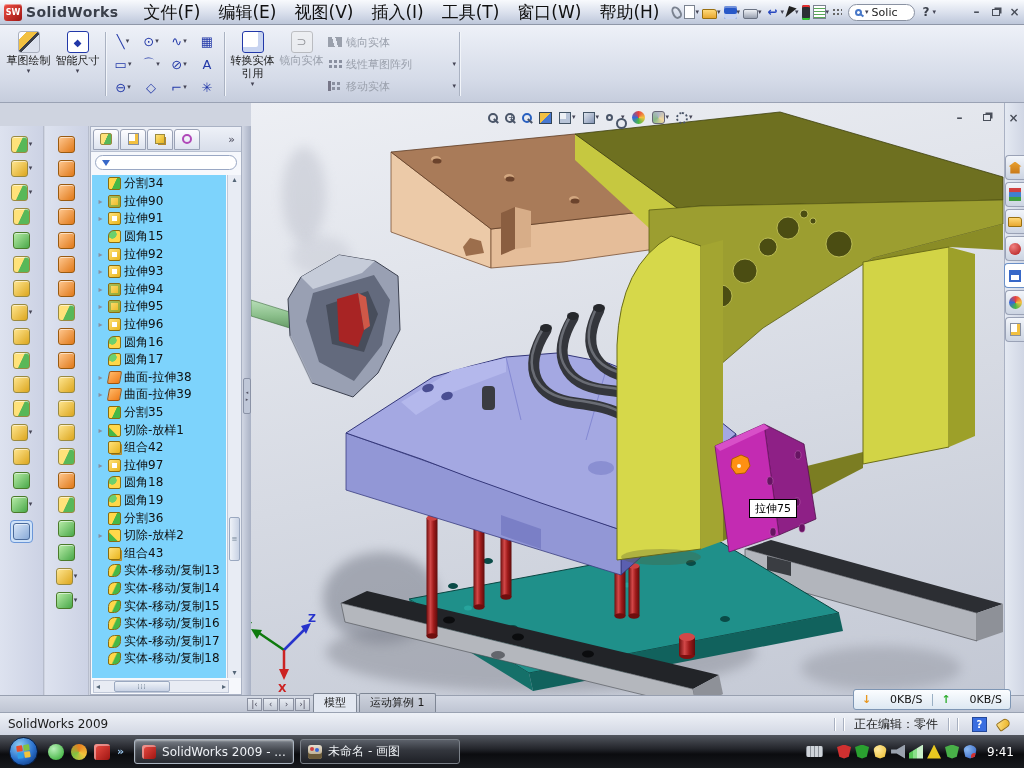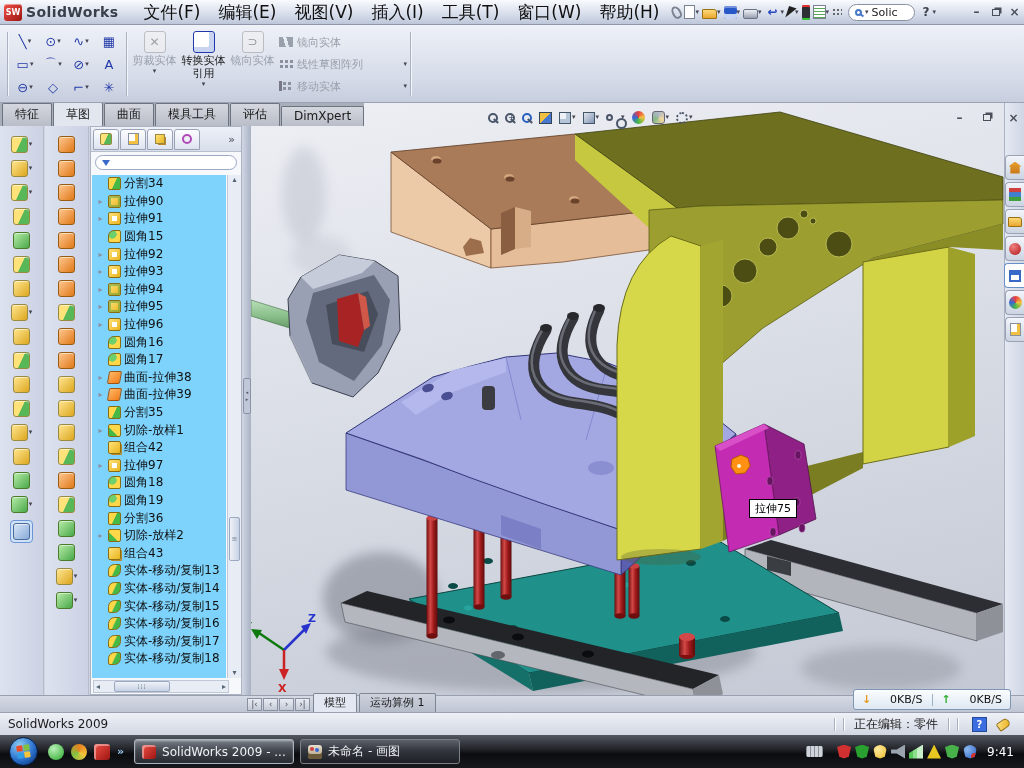--- a/index.html
+++ b/index.html
@@ -265,20 +265,34 @@
       <b class="caret on"></b>
     <span style="flex:1"></span>
     <span class="winbtn">–</span>
     <span class="winbtn">
         <i class="rest"></i>
       </span>
     <span class="winbtn">×</span>
   </div>
 
   <div id="ribbon" class="abs">
+    <div style="display:flex">
+
+        <div class="rbtn">
+          <span class="ric k-sketch-icon"></span>
+          <span>草图绘制</span>
+          <b class="caret on"></b>
+        </div>
+
+        <div class="rbtn">
+          <span class="ric k-smart-dimension-icon"></span>
+          <span>智能尺寸</span>
+          <b class="caret on"></b>
+        </div>
+      </div>
     <div class="rsep"></div>
     <div class="sgrid">
 
     <span class="gcell">
           <span>╲</span>
           <b class="caret on"></b>
         </span>
         <span class="gcell">
           <span>⊙</span>
           <b class="caret on"></b>
@@ -316,25 +330,20 @@
           <span>⌐</span>
           <b class="caret on"></b>
         </span>
         <span class="gcell">
           <span>✳</span>
         </span>
       </div>
     <div class="rsep"></div>
     <div style="display:flex">
 
-        <div class="rbtn dis">
-          <span class="ric k-trim-entities-icon"></span>
-          <span>剪裁实体</span>
-          <b class="caret on"></b>
-        </div>
 
         <div class="rbtn">
           <span class="ric k-convert-entities-icon"></span>
           <span>转换实体引用</span>
           <b class="caret on"></b>
         </div>
 
         <div class="rbtn dis">
           <span class="ric k-offset-entities-icon"></span>
           <span>镜向实体</span>
@@ -358,29 +367,20 @@
         <div class="stkrow">
           <i class="stkic k-move-entities-icon"></i>
           <span>移动实体</span>
           <b class="caret stkcaret on"></b>
         </div>
       </div>
     <div class="rsep"></div>
   </div>
   <div id="watermark" class="abs">3s</div>
 
-  <div id="tabstrip" class="abs">
-
-  <span class="ctab">特征</span>
-      <span class="ctab on">草图</span>
-      <span class="ctab">曲面</span>
-      <span class="ctab">模具工具</span>
-      <span class="ctab">评估</span>
-      <span class="ctab">DimXpert</span>
-    </div>
 
   <div id="viewport" class="abs">
     <svg id="model" width="753" height="592" viewBox="250 103 753 592">
       <defs>
         <filter id="b6" x="-50%" y="-50%" width="200%" height="200%">
             <feGaussianBlur stdDeviation="6"></feGaussianBlur>
           </filter>
         <linearGradient id="pinG" x1="0" y1="0" x2="1" y2="0">
           <stop offset="0" stop-color="#6e0e0e"></stop>
             <stop offset=".35" stop-color="#d24848"></stop>

